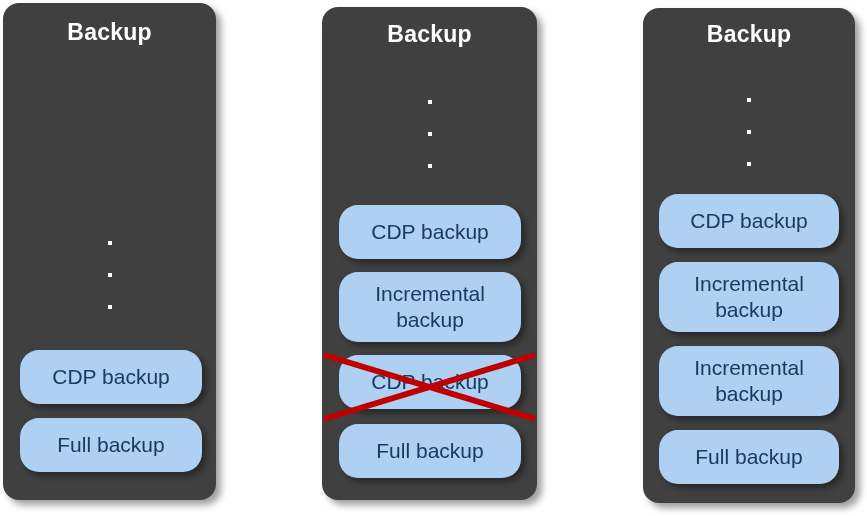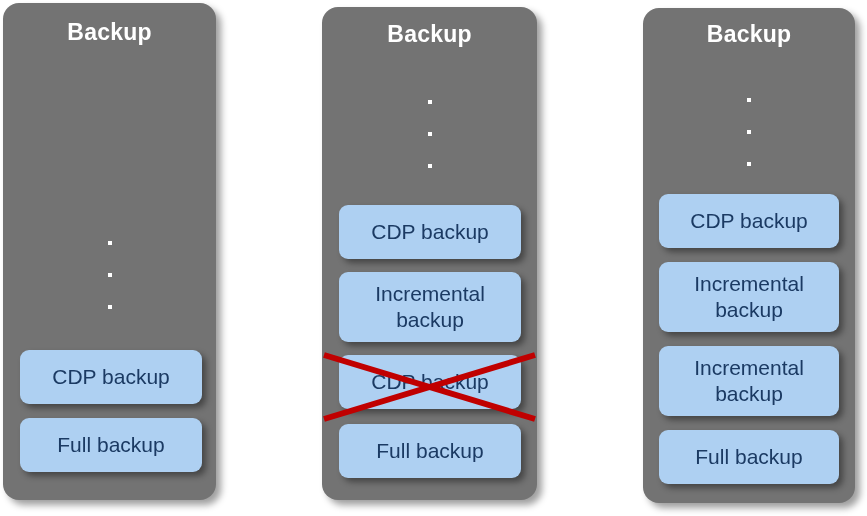--- a/index.html
+++ b/index.html
@@ -18,21 +18,21 @@
   .stage {
     position: absolute;
     left: 0;
     top: 0;
     width: 867px;
     height: 516px;
   }
 
   .panel {
     position: absolute;
-    background: #737373;
+    background: #404040;
     border-radius: 16px;
     box-shadow: 5px 5px 7px rgba(0,0,0,0.38);
     box-sizing: border-box;
   }
 
   .panel-title {
     position: absolute;
     left: 0;
     right: 0;
     text-align: center;
@@ -56,21 +56,21 @@
     width: 4px;
     height: 4px;
     background: #ffffff;
     margin-bottom: 28px;
   }
   .dot:last-child { margin-bottom: 0; }
 
   .chip {
     position: absolute;
     background: #aed0f2;
-    border-radius: 9px;
+    border-radius: 19px;
     box-shadow: 4px 4px 6px rgba(0,0,0,0.40);
     color: #1b3a63;
     font-size: 21px;
     line-height: 26px;
     display: flex;
     align-items: center;
     justify-content: center;
     text-align: center;
     box-sizing: border-box;
     padding: 2px 6px;

